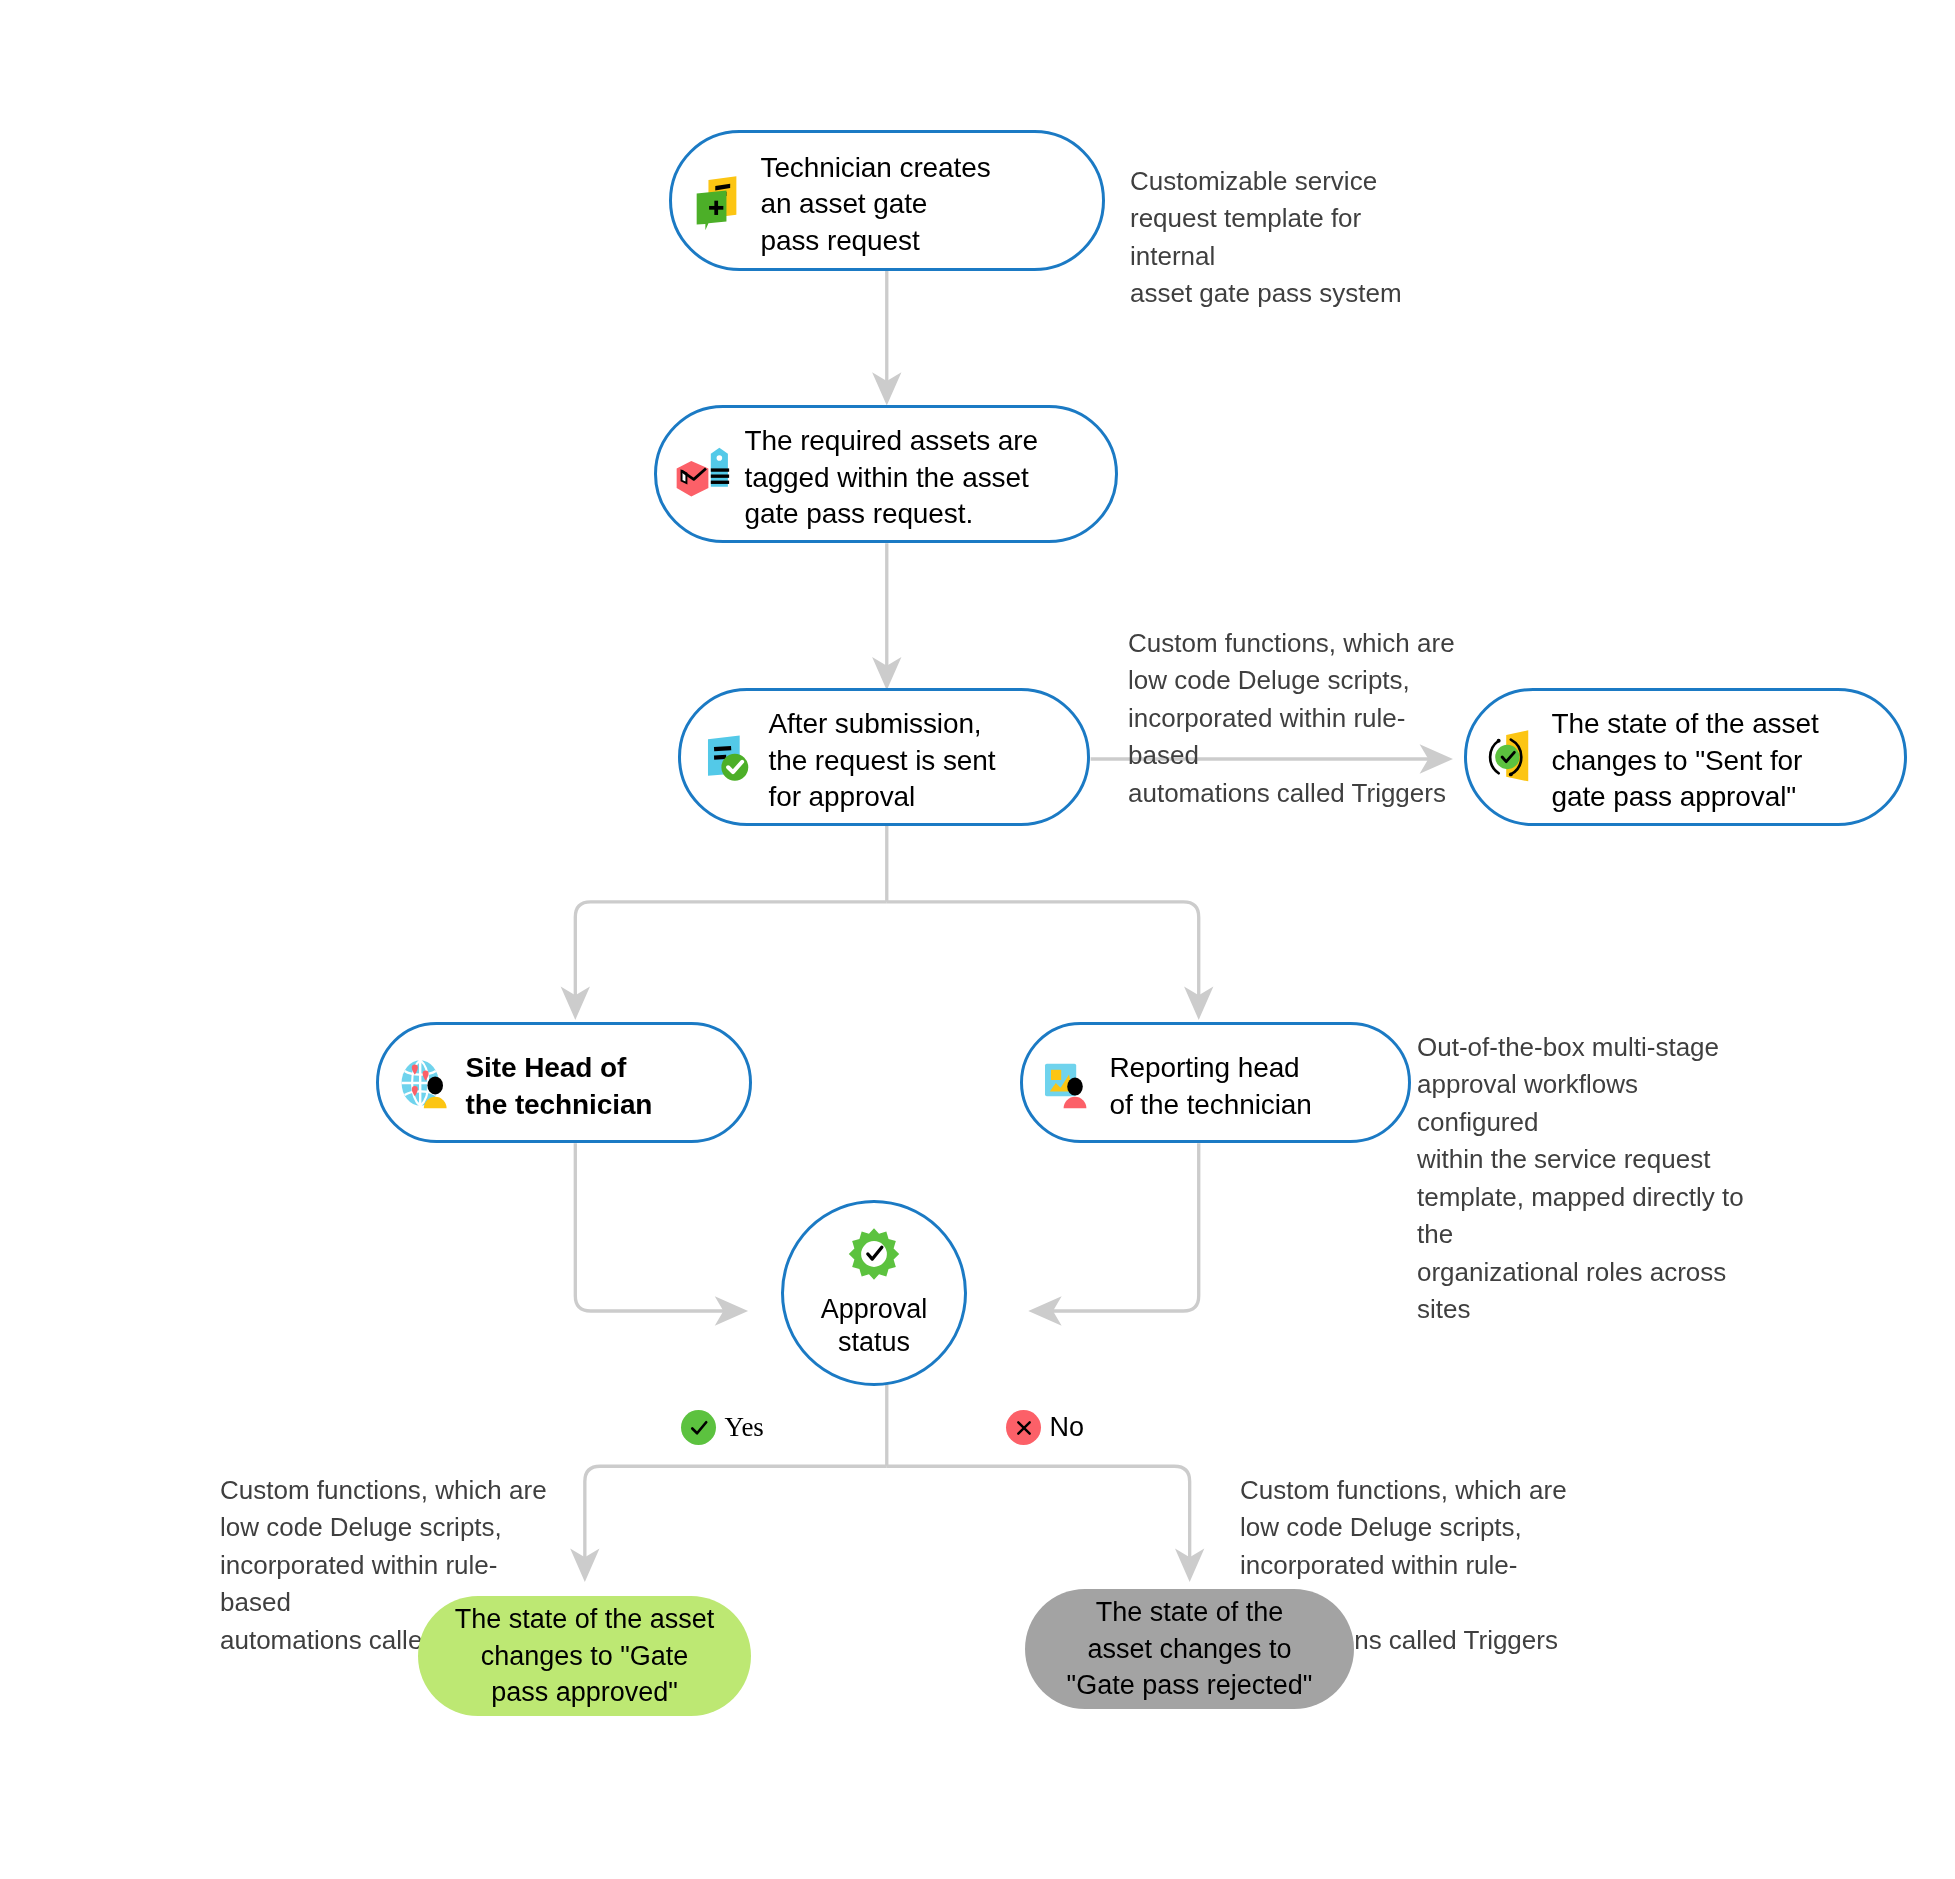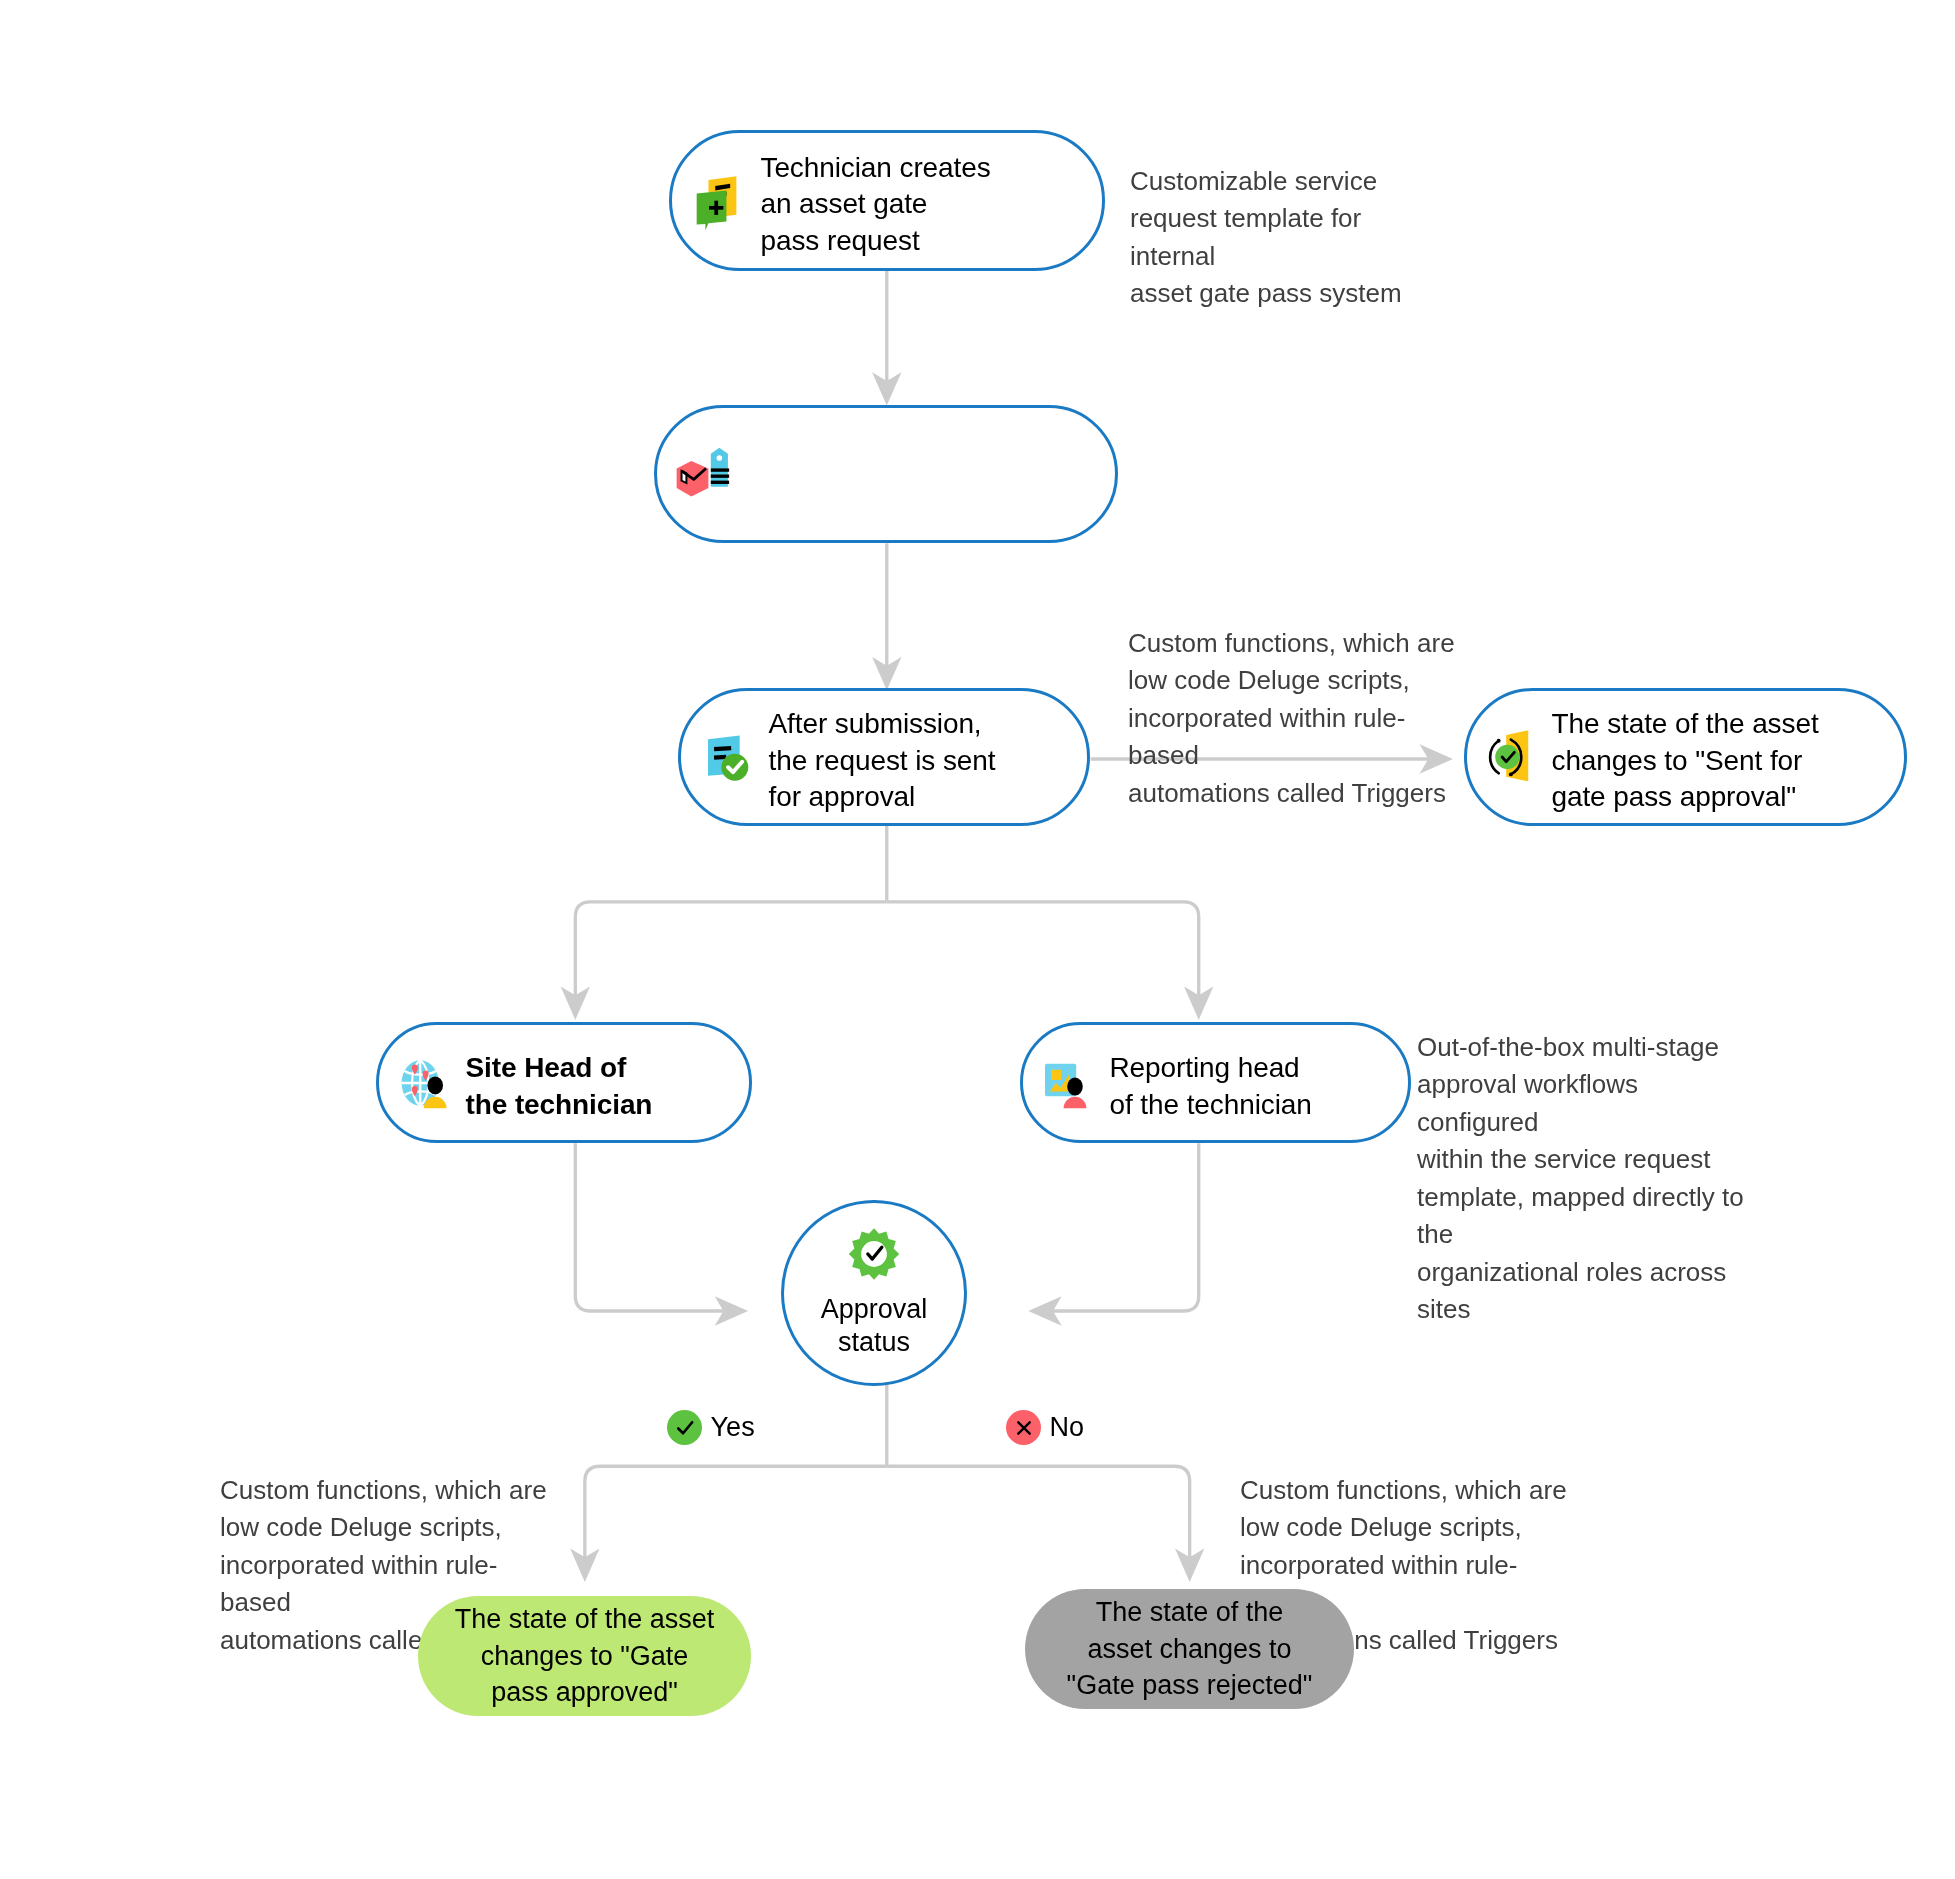--- a/index.html
+++ b/index.html
@@ -158,20 +158,23 @@
         <path d="M30,28 L58,40 L58,72 L30,86 L6,72 L6,40 Z" fill="#fc6068"></path>
         <path d="M14,44 L14,60 L22,64 L22,48 Z" fill="#fff" stroke="#000" stroke-width="3.2"></path>
         <path d="M14,44 L34,58 L54,40" fill="none" stroke="#000" stroke-width="4.5" stroke-linejoin="round"></path>
         <path d="M62,16 L76,6 L90,16 L90,70 L62,70 Z" fill="#53c9e8"></path>
         <circle cx="76" cy="23" r="4.6" fill="#fff"></circle>
         <rect x="62" y="40" width="30" height="5.5" fill="#000"></rect>
         <rect x="62" y="50" width="30" height="5.5" fill="#000"></rect>
         <rect x="62" y="60" width="30" height="5.5" fill="#000"></rect>
       </svg>
     </span>
+    <span class="label" style="white-space:pre-line;">The required assets are
+tagged within the asset
+gate pass request.</span>
   </div>
 
 
   <div class="node" style="left:678px; top:688px; width:412px; height:138px;">
     <span class="icon-wrap">
       <svg width="61" height="61" viewBox="0 0 100 100">
         <path d="M18,20 L70,14 L70,76 L18,80 Z" fill="#53c9e8"></path>
         <rect x="28" y="32" width="28" height="7" fill="#000" transform="rotate(-3 42 36)"></rect>
         <rect x="28" y="46" width="20" height="7" fill="#000" transform="rotate(-3 38 50)"></rect>
         <circle cx="62" cy="66" r="22" fill="#4caf28"></circle>
@@ -251,21 +254,21 @@
       <svg width="56" height="56" viewBox="0 0 100 100">
         <path d="M50,4 L59,14 L72,10 L76,23 L89,27 L85,40 L95,50 L85,60 L89,73 L76,77 L72,90 L59,86 L50,96 L41,86 L28,90 L24,77 L11,73 L15,60 L5,50 L15,40 L11,27 L24,23 L28,10 L41,14 Z" fill="#5cc23f"></path>
         <circle cx="50" cy="50" r="23" fill="#ffffff"></circle>
         <path d="M39,50 L47,59 L64,38" fill="none" stroke="#000" stroke-width="6" stroke-linecap="round" stroke-linejoin="round"></path>
       </svg>
     </span>
     <span class="label" style="white-space:pre-line;">Approval
 status</span>
   </div>
 
-  <div class="decision-badge" style="left:667px; top:1410px;">
+  <div class="decision-badge" style="left:681px; top:1410px;font-family:Liberation Serif, serif;">
     <span class="dot yes">
       <svg width="24" height="24" viewBox="0 0 100 100">
         <path d="M22,52 L42,72 L80,26" fill="none" stroke="#000" stroke-width="11" stroke-linecap="round" stroke-linejoin="round"></path>
       </svg>
     </span>
     <span class="txt">Yes</span>
   </div>
 
   <div class="decision-badge" style="left:1006px; top:1410px;">
     <span class="dot no">

